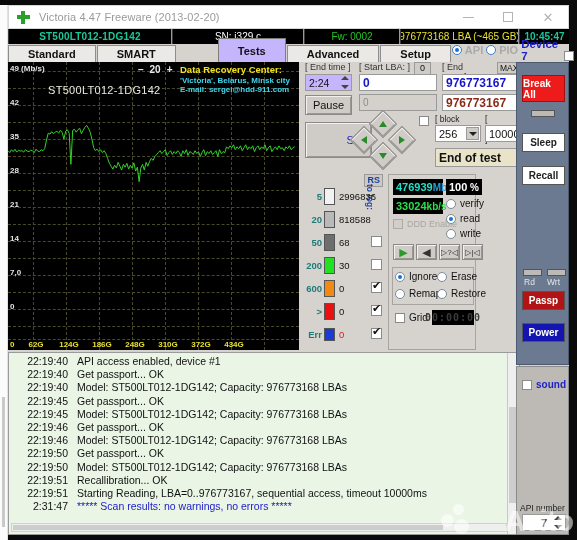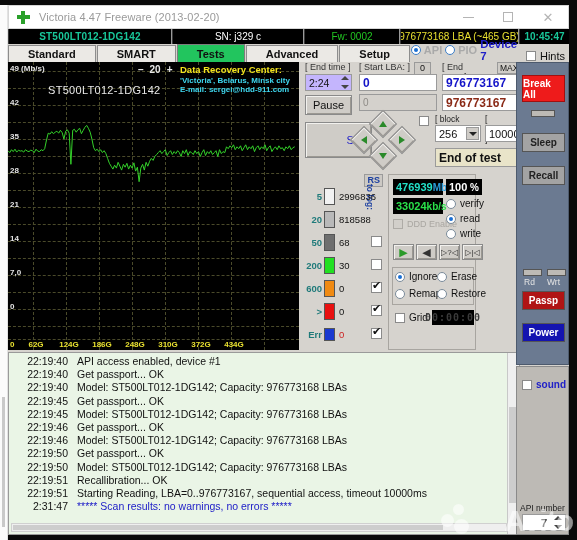--- a/index.html
+++ b/index.html
@@ -70,22 +70,23 @@
     background: #d6d3ce;
     display: flex; align-items: flex-end;
   }
   .tab {
     height: 17px; padding: 0 19px; font-size: 11px; font-weight: bold;
     color: #111; display: flex; align-items: center;
     border: 1px solid #8d8d8d; border-bottom: none;
     background: #ebe9e5; margin-right: 1px;
   }
   .tab.active {
-    background: #22c55e; height: 18px; position: relative; z-index: 2;
+    background: #c4b5fd; height: 24px; position: relative; z-index: 2;
     border-color: #7d7d7d;
+    margin-left: 41px;
   }
   .tabfill { flex: 1; }
   .radiogrp {
     display: flex; align-items: center; gap: 3px;
     font-size: 11px; padding-right: 6px;
   }
   .rb {
     width: 10px; height: 10px; border-radius: 50%;
     border: 1px solid #7a8b9a; background: #fff;
     display: inline-block; position: relative; flex: none;
@@ -295,21 +296,21 @@
   .sidebar {
     position: absolute; left: 516px; top: 62px; width: 53px; height: 303px;
     background: #6b7a91; border: 1px solid #4d5a6d;
   }
   .sbtn {
     position: absolute; left: 5px; width: 43px; height: 19px;
     display: flex; align-items: center; justify-content: center;
     font-size: 10px; font-weight: bold; border: 1px solid #555;
   }
   .sbtn.red { background: #ee1b1b; color: #fff; height: 27px; border-color:#a01010; }
-  .sbtn.gray { background: #a3a3a3; color: #222; }
+  .sbtn.gray { background: #ffffff; color: #222; }
   .sbtn.passp { background: #b01414; color: #fff; }
   .sbtn.power { background: #1414b0; color: #fff; }
   .slim {
     position: absolute; background: #bdbab5; border: 1px solid #555;
   }
   .sl-lbl { position: absolute; font-size: 8.5px; color: #e4e4e4; }
 
   
   .logpane {
     position: absolute; left: 0px; top: 290px; width: 512px; height: 183px;

